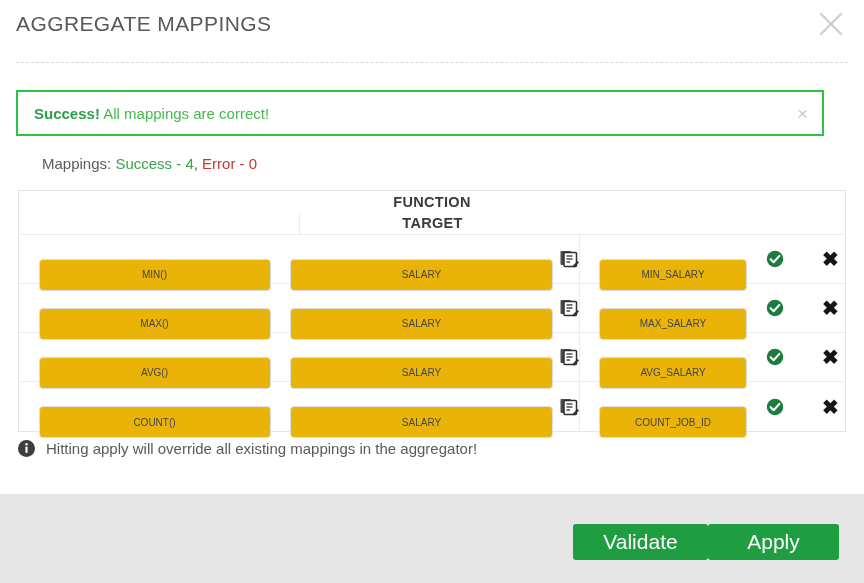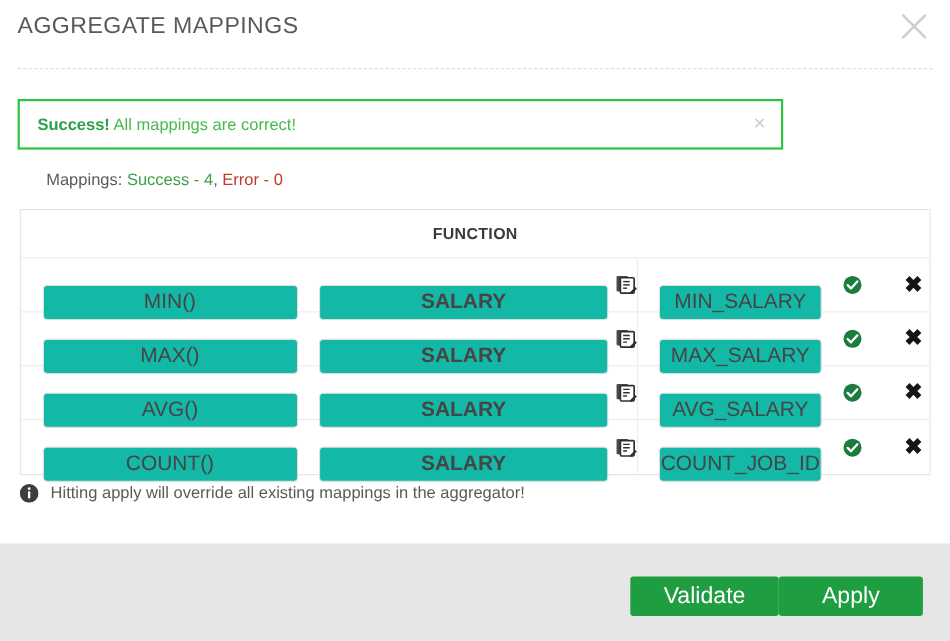--- a/index.html
+++ b/index.html
@@ -48,21 +48,21 @@
     top: 62px;
     height: 0;
     border-top: 1px dashed #d8d8d8;
   }
 
   
   .banner {
     position: absolute;
     left: 16px;
     top: 90px;
-    width: 696px;
+    width: 808px;
     height: 46px;
     box-sizing: border-box;
     border: 2px solid #29c441;
     background: #ffffff;
     display: flex;
     align-items: center;
   }
   .banner-text {
     margin-left: 16px;
     font-size: 15px;
@@ -134,32 +134,32 @@
   .col-field    { width: 289px; justify-content: center; position: relative; }
   .col-target   { width: 266px; justify-content: flex-start; border-left: 1px solid #ececec; }
 
   .thead .col-target { justify-content: center; }
 
   .txtbox {
     box-sizing: border-box;
     height: 32px;
     border: 1px solid #dedede;
     border-radius: 4px;
-    background: #14b8a6;
+    background: #eab308;
     display: flex;
     align-items: center;
     justify-content: center;
-    font-size: 19px;
+    font-size: 10px;
     color: #454545;
     overflow: hidden;
     white-space: nowrap;
     margin-top: 31px;
   }
   .box-function { width: 232px; }
-  .box-field    { width: 268px; margin-right: 6px; font-weight: bold; }
+  .box-field    { width: 268px; margin-right: 6px; }
   .box-target   { width: 148px; margin-left: 19px; justify-content: center; }
   .box-target span { display:block; }
 
   .edit-icon {
     width: 20px;
     height: 20px;
     cursor: pointer;
     flex: 0 0 auto;
   }
   .edit-icon svg { display:block; }
@@ -250,20 +250,21 @@
 <div class="summary">
   <span>Mappings:</span>
   <span class="ok">Success - 4</span><span>,</span>
   <span class="err">Error - 0</span>
 </div>
 
 <div class="table">
 
   <div class="trow thead">
     <div class="cell col-function">FUNCTION</div>
+    <div class="cell col-target">TARGET</div>
   </div>
 
   <div class="trow">
     <div class="cell col-function">
       <div class="txtbox box-function">MIN()</div>
     </div>
     <div class="cell col-field">
       <div class="txtbox box-field">SALARY</div>
       <span class="edit-icon">
         <svg width="20" height="20" viewBox="0 0 20 20">

